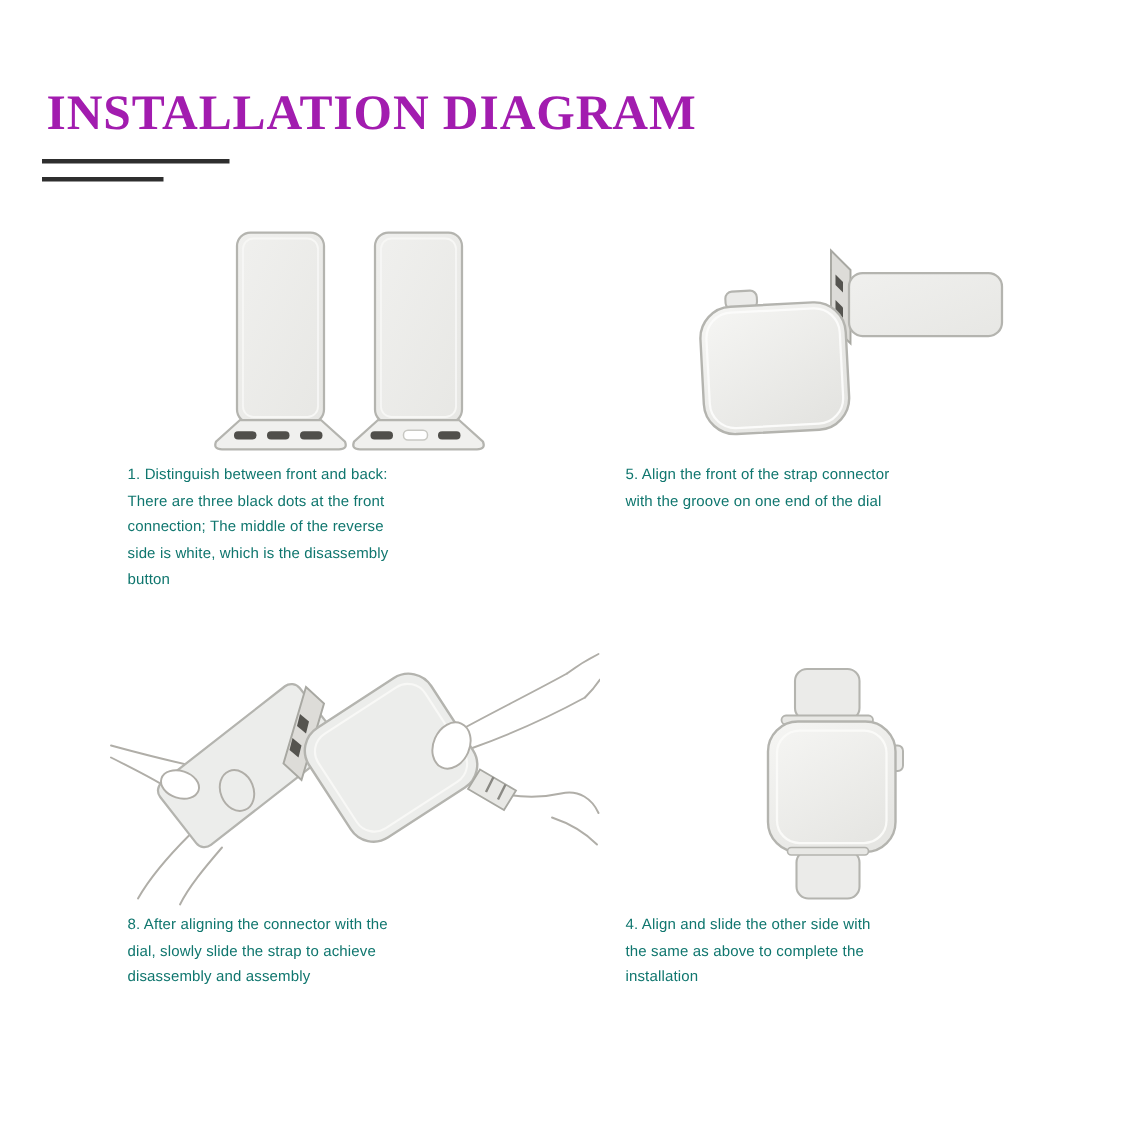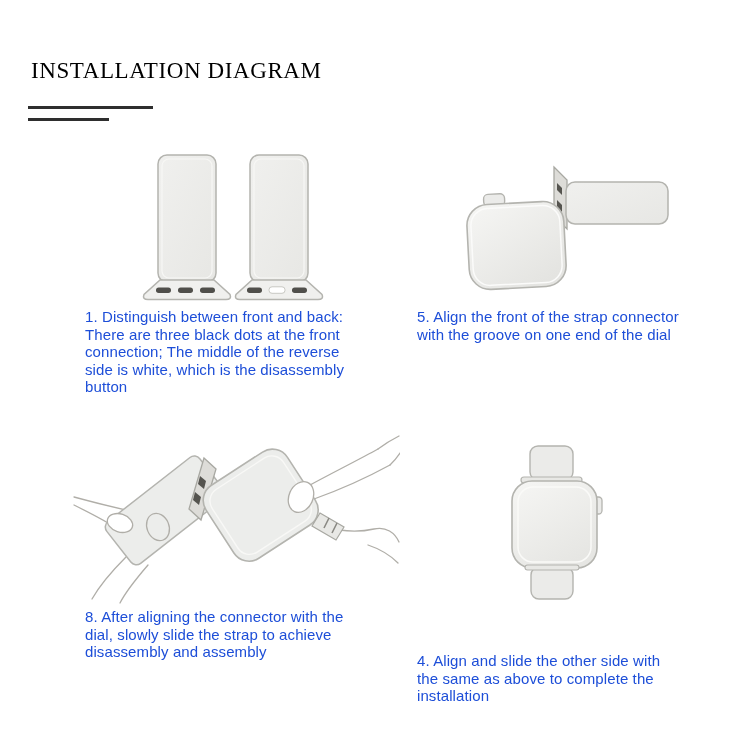--- a/index.html
+++ b/index.html
@@ -14,53 +14,53 @@
     background: #ffffff;
     overflow: hidden;
     font-family: "Liberation Sans", sans-serif;
   }
   .title {
     position: absolute;
     left: 31px;
     top: 58px;
     margin: 0;
     font-family: "Liberation Serif", "DejaVu Serif", serif;
-    font-weight: 400;
-    font-size: 23px;
+    font-weight: 700;
+    font-size: 33px;
     letter-spacing: 0.6px;
-    color: #000000;
+    color: #a21caf;
     white-space: nowrap;
   }
   .rule {
     position: absolute;
     height: 2.5px;
     background: #2e2e2e;
   }
   .rule-long { left: 28px; top: 106px; width: 125px; }
   .rule-short { left: 28px; top: 118px; width: 81px; }
 
   .illu { position: absolute; }
   .illu-step1 { left: 120px; top: 148px; }
   .illu-step2 { left: 440px; top: 160px; }
   .illu-step3 { left: 68px;  top: 433px; }
   .illu-step4 { left: 495px; top: 440px; }
 
   .caption {
     position: absolute;
     margin: 0;
-    font-size: 15px;
+    font-size: 10px;
     line-height: 17.5px;
     letter-spacing: 0.1px;
-    color: #1d4ed8;
+    color: #0f766e;
     white-space: pre-line;
   }
   .cap-1 { left: 85px;  top: 308px; width: 300px; }
   .cap-2 { left: 417px; top: 308px; width: 305px; }
   .cap-3 { left: 85px;  top: 608px; width: 300px; }
-  .cap-4 { left: 417px; top: 608px; width: 305px; margin-top: 44px; }
+  .cap-4 { left: 417px; top: 608px; width: 305px; }
 
   svg { display: block; }
 </style>
 </head>
 <body>
 
 <div class="page">
 
   <h1 class="title">INSTALLATION DIAGRAM</h1>
   <div class="rule rule-long"></div>

